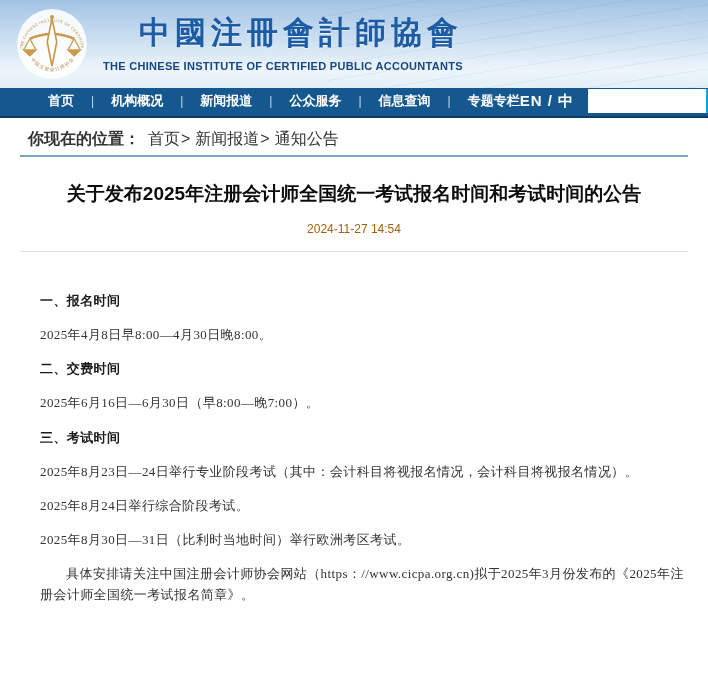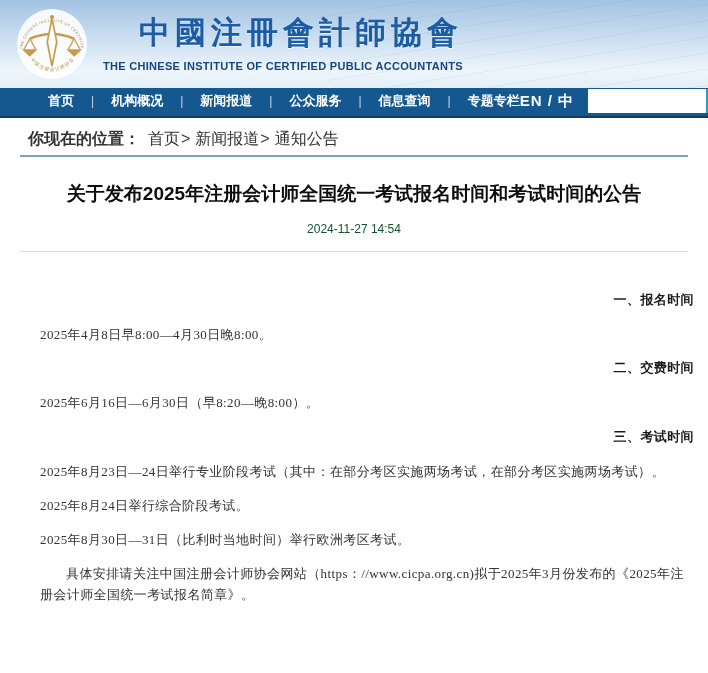--- a/index.html
+++ b/index.html
@@ -47,29 +47,29 @@
   
   .breadcrumb-bar { padding:11px 0 0 28px; font-size:16px; color:#333; height:34px; }
   .crumb-label { font-weight:bold; margin-right:8px; }
   .crumb-item { color:#333; text-decoration:none; cursor:pointer; }
   .crumb-sep { margin:0 5px 0 1px; color:#333; }
   .divider-blue { border:none; border-top:2px solid #7fa3ba; margin:3px 20px 0; }
 
   
   .article-head { text-align:center; padding:21px 52px 0; }
   .article-title { margin:0; font-size:19px; line-height:1.65; font-weight:bold; color:#0d0d0d; }
-  .article-date { margin-top:13px; font-size:12px; color:#14532d; }
+  .article-date { margin-top:13px; font-size:12px; color:#a16207; }
   .divider-gray { border:none; border-top:1px solid #ddd; margin:15px 20px 0; }
 
   .article-body {
     padding:38px 14px 0 40px; font-size:13px; color:#333;
     font-family:"Liberation Serif","DejaVu Serif",serif;
   }
   .article-body p { margin:0 0 13px; line-height:1.62; letter-spacing:.4px; }
-  .article-body p.heading { font-family:Liberation Mono, monospace; font-weight:bold; color:#1a1a1a;text-align:right; }
+  .article-body p.heading { font-family:Liberation Serif, serif; font-weight:bold; color:#1a1a1a; }
   .article-body p.indent { text-indent:2em; }
 </style>
 </head>
 <body>
 
 <div class="header">
   <div class="logo-wrap">
     <svg viewBox="0 0 70 70" width="74" height="74">
       <circle cx="35" cy="35" r="33" fill="rgba(255,255,255,0.88)"></circle>
       <defs>
@@ -131,19 +131,19 @@
 <div class="article-head">
   <h1 class="article-title">关于发布2025年注册会计师全国统一考试报名时间和考试时间的公告</h1>
   <div class="article-date">2024-11-27 14:54</div>
 </div>
 <hr class="divider-gray">
 
 <div class="article-body">
     <p class="heading">一、报名时间</p>
     <p class="normal">2025年4月8日早8:00—4月30日晚8:00。</p>
     <p class="heading">二、交费时间</p>
-    <p class="normal">2025年6月16日—6月30日（早8:20—晚8:00）。</p>
+    <p class="normal">2025年6月16日—6月30日（早8:00—晚7:00）。</p>
     <p class="heading">三、考试时间</p>
-    <p class="normal">2025年8月23日—24日举行专业阶段考试（其中：在部分考区实施两场考试，在部分考区实施两场考试）。</p>
+    <p class="normal">2025年8月23日—24日举行专业阶段考试（其中：会计科目将视报名情况，会计科目将视报名情况）。</p>
     <p class="normal">2025年8月24日举行综合阶段考试。</p>
     <p class="normal">2025年8月30日—31日（比利时当地时间）举行欧洲考区考试。</p>
     <p class="indent">具体安排请关注中国注册会计师协会网站（https：//www.cicpa.org.cn)拟于2025年3月份发布的《2025年注册会计师全国统一考试报名简章》。</p>
   </div>
 
 </body></html>

